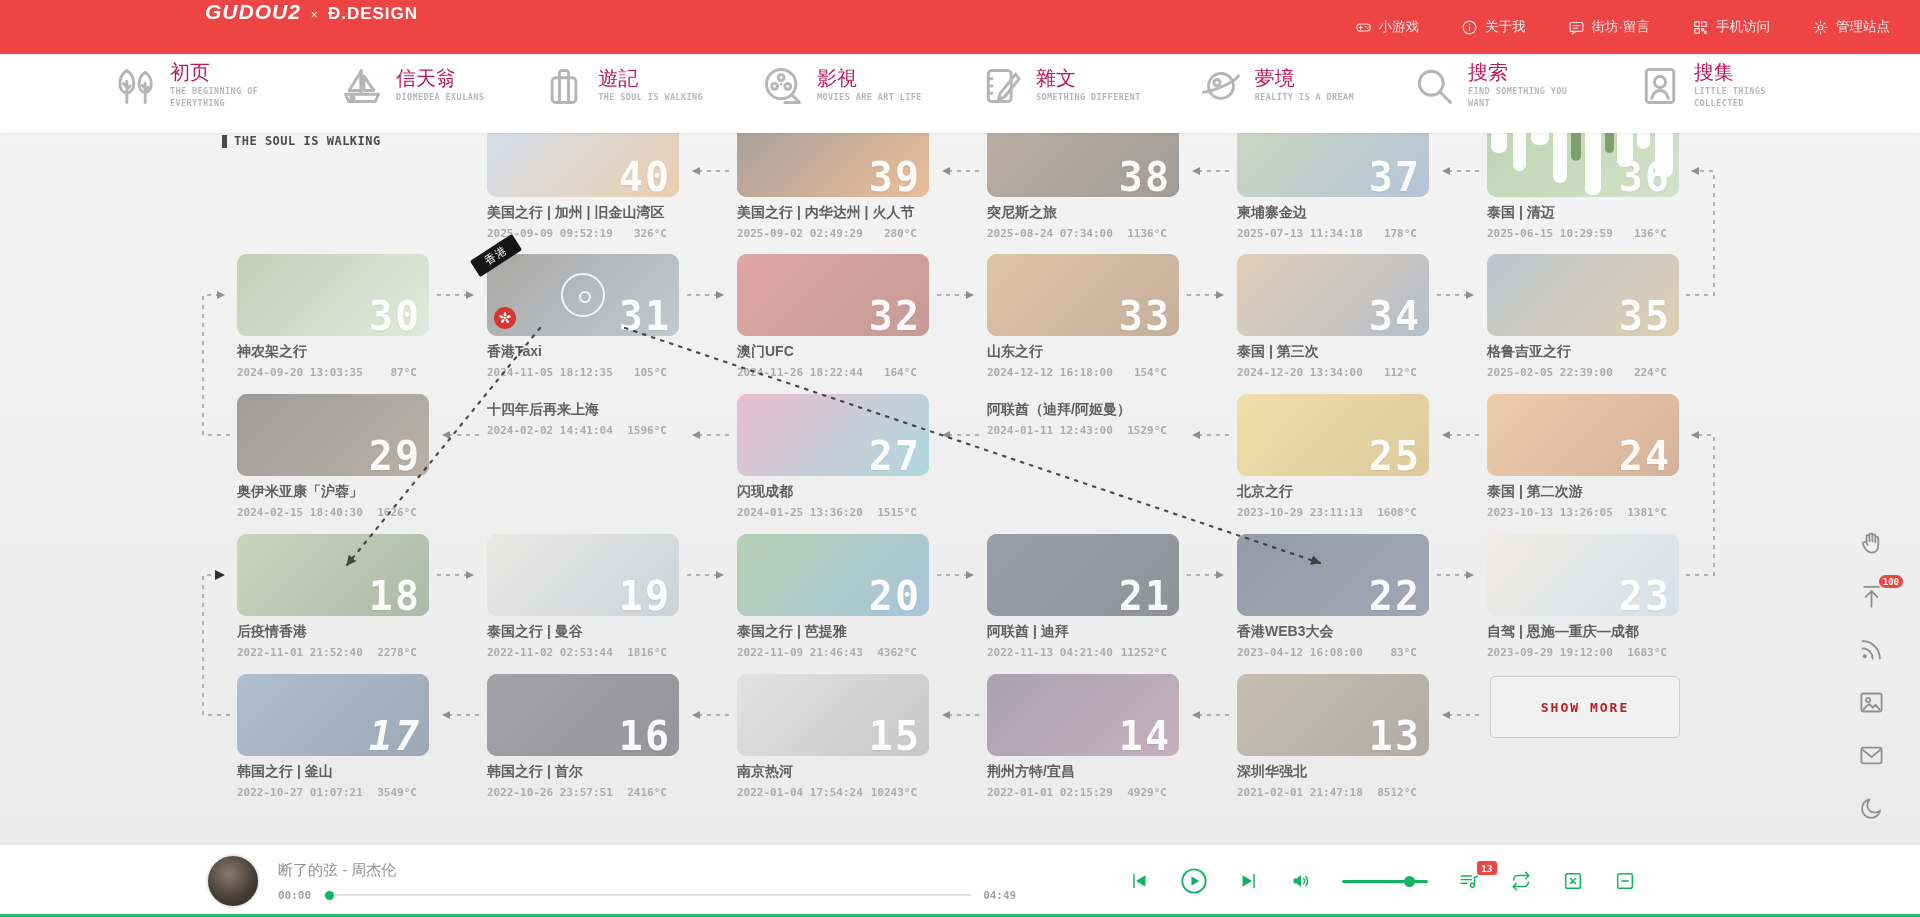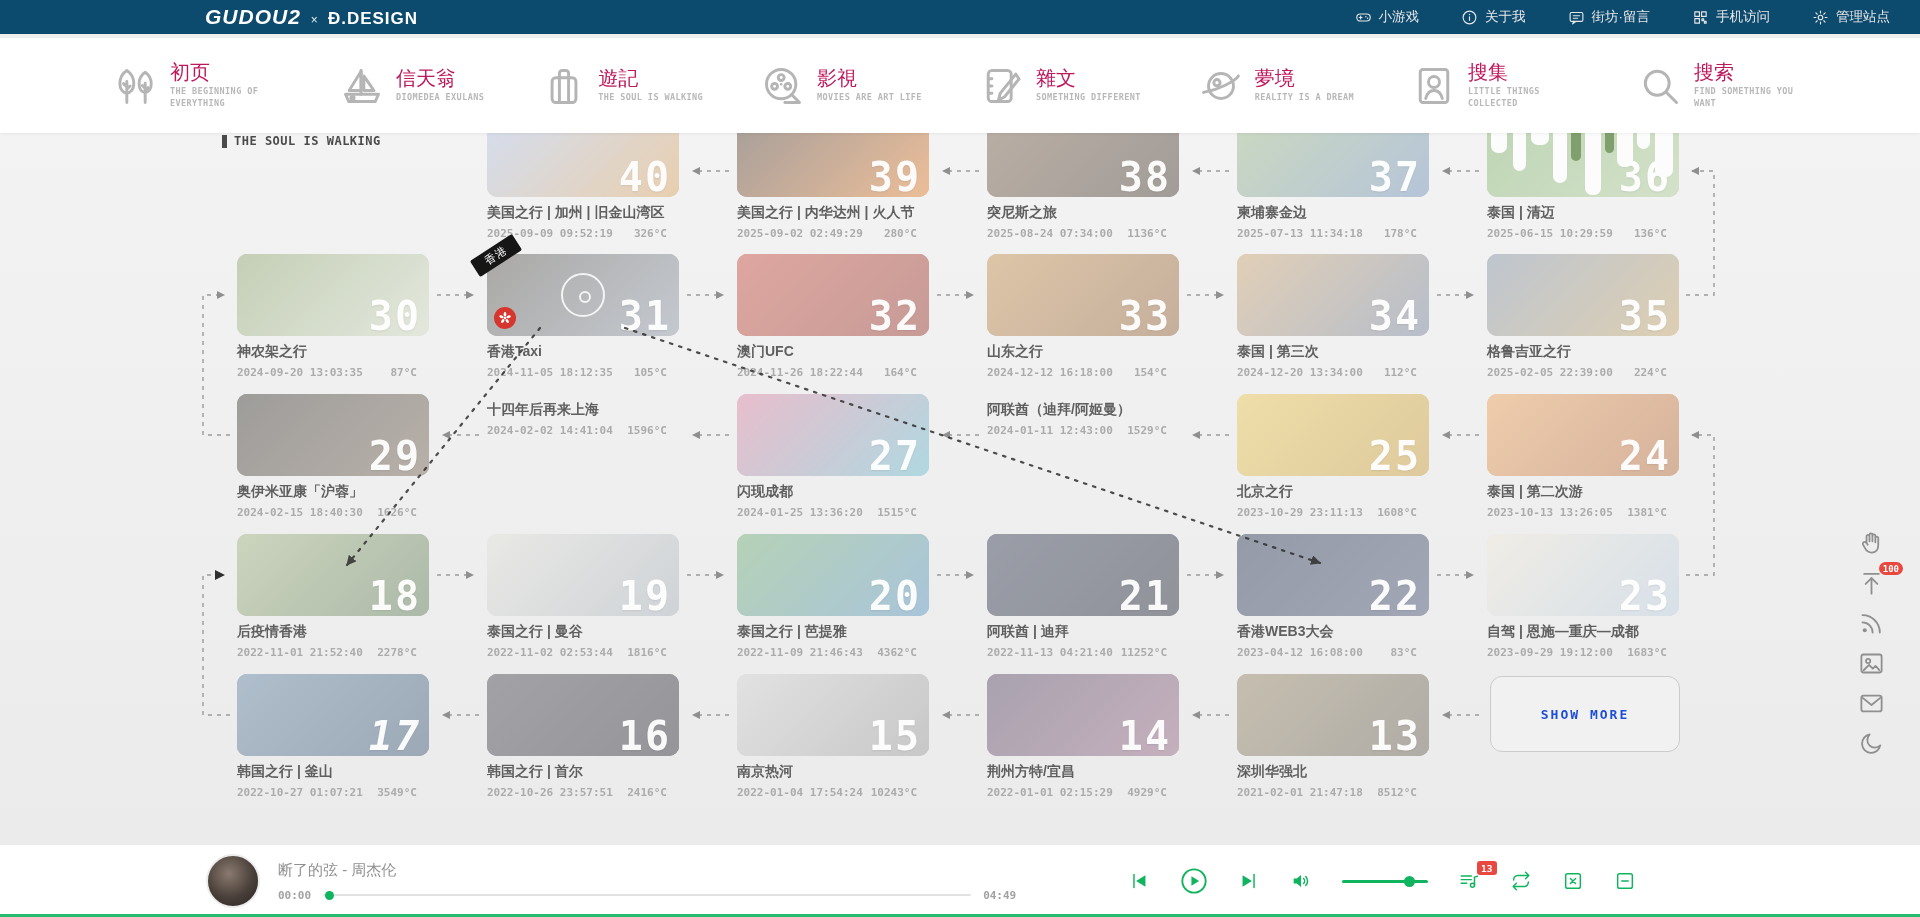--- a/index.html
+++ b/index.html
@@ -1,22 +1,22 @@
 <!DOCTYPE html>
 <html><head>
 <meta charset="utf-8">
 <style>
 *{margin:0;padding:0;box-sizing:border-box}
 html,body{width:1920px;height:917px;overflow:hidden;background:#efefef;
   font-family:"Liberation Sans","DejaVu Sans",sans-serif}
 .page{position:relative;width:1920px;height:917px;background:#efefef}
 
 
-.topbar{position:absolute;top:0;left:0;right:0;height:34px;background:#0c4a6e;
-  display:flex;align-items:center;padding:0 30px 0 205px;z-index:40}
+.topbar{position:absolute;top:0;left:0;right:0;height:54px;background:#ef4444;
+  display:flex;padding:0 30px 0 205px;z-index:40}
 .brand{display:flex;align-items:baseline;gap:10px;color:#fff;cursor:pointer}
 .brand .b-left{font-size:21px;font-weight:800;font-style:italic;letter-spacing:1px}
 .brand .b-sep{font-size:12px;opacity:.9}
 .brand .b-right{font-size:17px;font-weight:700;letter-spacing:1px}
 .topmenu{margin-left:auto;display:flex;gap:42px}
 .tm-item{display:flex;align-items:center;gap:7px;color:#e8e8e8;font-size:13.5px;cursor:pointer;white-space:nowrap}
 .tm-item svg{width:17px;height:17px;display:block}
 
 
 .mainnav{position:absolute;top:38px;left:0;right:0;height:95px;background:#fff;
@@ -51,26 +51,26 @@
   font-size:11px;padding:2px 13px;transform:rotate(-33deg);border-radius:2px;letter-spacing:1px}
 .hk-badge{position:absolute;left:7px;bottom:7px;z-index:3;width:22px;height:22px;border-radius:50%;
   background:#d6362e;display:flex;align-items:center;justify-content:center}
 .hk-badge svg{width:14px;height:14px}
 .hk-ring{position:absolute;left:50%;top:50%;z-index:3;width:44px;height:44px;margin:-22px 0 0 -22px;
   border:2px solid rgba(255,255,255,.85);border-radius:50%}
 .hk-ring::after{content:"";position:absolute;left:50%;top:50%;width:8px;height:8px;margin:-4px 0 0 -4px;
   border:2px solid rgba(255,255,255,.85);border-radius:50%}
 .drip{position:absolute;top:-2px;z-index:3;background:#fcfcfc;border-radius:0 0 7px 7px}
 .drip.g{background:#7fa06c}
-.show-more{position:absolute;left:1490px;top:543px;width:190px;height:76px;background:#f1f1f1;
-  border:1px solid #cbcbcb;border-radius:12px;color:#1d4ed8;font-family:"DejaVu Sans Mono",monospace;
+.show-more{position:absolute;left:1490px;top:543px;width:190px;height:62px;background:#f1f1f1;
+  border:1px solid #cbcbcb;border-radius:5px;color:#b91c1c;font-family:"DejaVu Sans Mono",monospace;
   font-size:13px;font-weight:bold;letter-spacing:2px;cursor:pointer}
 
 
-.float-col{position:absolute;right:34px;top:528px;display:flex;flex-direction:column;gap:10px;
+.float-col{position:absolute;right:34px;top:528px;display:flex;flex-direction:column;gap:23px;
   align-items:flex-start;z-index:35}
 .fc-btn{position:relative;width:30px;height:30px;color:#8f8f8f;cursor:pointer;
   display:flex;align-items:center;justify-content:center}
 .fc-btn svg{width:27px;height:27px;display:block}
 .fc-badge{position:absolute;top:-6px;right:-17px;background:#e8483f;color:#fff;font-size:9px;
   font-weight:bold;padding:1.5px 4px;border-radius:7px;font-family:"DejaVu Sans Mono",monospace}
 
 
 .player{position:absolute;left:0;right:0;bottom:0;height:72px;background:#fff;display:flex;
   align-items:center;padding-left:206px;z-index:40;box-shadow:0 -1px 0 #e9e9e9}
@@ -240,40 +240,40 @@
           </svg>
         </span>
         <span class="nv-txt">
           <span class="nv-title">夢境</span>
           <span class="nv-sub">REALITY IS A DREAM</span>
         </span>
       </div>
       <div class="nv-item">
         <span>
           <svg viewBox="0 0 24 24" fill="none" stroke="currentColor" stroke-width="1.6" stroke-linecap="round" stroke-linejoin="round">
+            <circle cx="10.5" cy="10.5" r="6.5"></circle>
+            <path d="M15.4 15.4L21 21"></path>
+          </svg>
+        </span>
+        <span class="nv-txt">
+          <span class="nv-title">搜索</span>
+          <span class="nv-sub">FIND SOMETHING YOU WANT</span>
+        </span>
+      </div>
+      <div class="nv-item">
+        <span>
+          <svg viewBox="0 0 24 24" fill="none" stroke="currentColor" stroke-width="1.6" stroke-linecap="round" stroke-linejoin="round">
             <rect x="4.5" y="3" width="15" height="18" rx="1.5"></rect>
             <circle cx="12" cy="9.8" r="3"></circle>
             <path d="M7.5 18.8c.7-2.8 2.4-4.3 4.5-4.3s3.8 1.5 4.5 4.3"></path>
           </svg>
         </span>
         <span class="nv-txt">
           <span class="nv-title">搜集</span>
           <span class="nv-sub">LITTLE THINGS COLLECTED</span>
-        </span>
-      </div>
-      <div class="nv-item">
-        <span>
-          <svg viewBox="0 0 24 24" fill="none" stroke="currentColor" stroke-width="1.6" stroke-linecap="round" stroke-linejoin="round">
-            <circle cx="10.5" cy="10.5" r="6.5"></circle>
-            <path d="M15.4 15.4L21 21"></path>
-          </svg>
-        </span>
-        <span class="nv-txt">
-          <span class="nv-title">搜索</span>
-          <span class="nv-sub">FIND SOMETHING YOU WANT</span>
         </span>
       </div>
     </nav>
 
   <main class="content">
     <div class="section-label">
       <span class="bar"></span>
       <span>THE SOUL IS WALKING</span>
     </div>
     <div id="cards">

